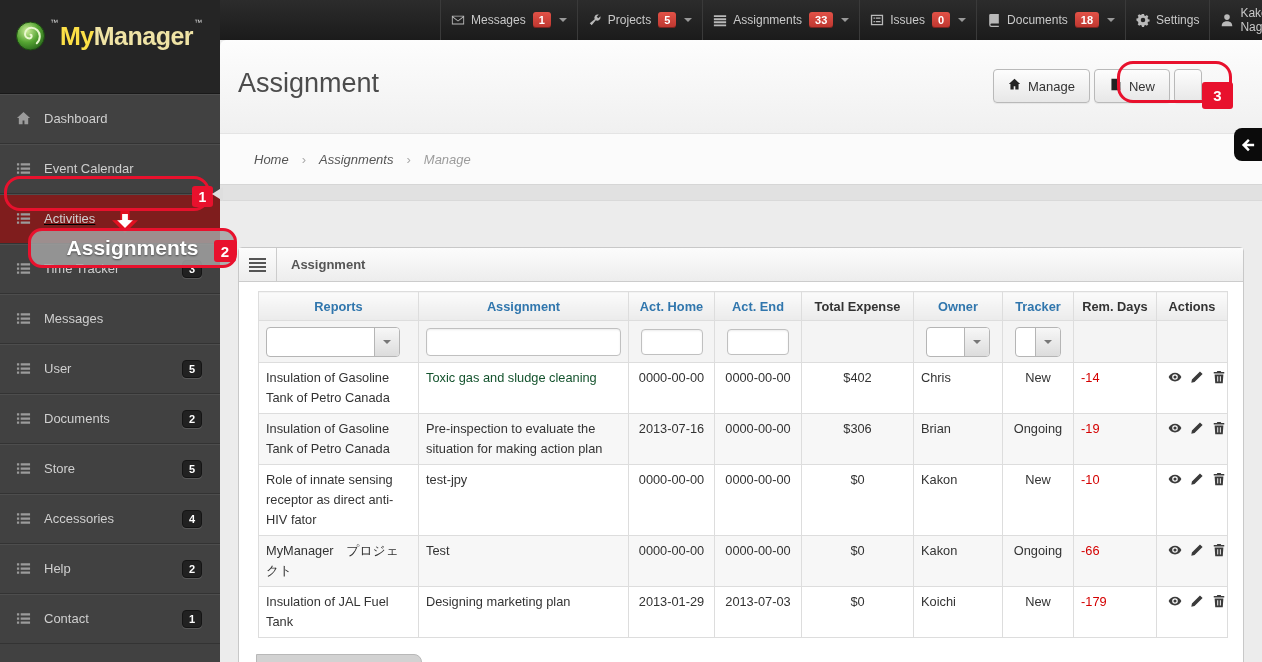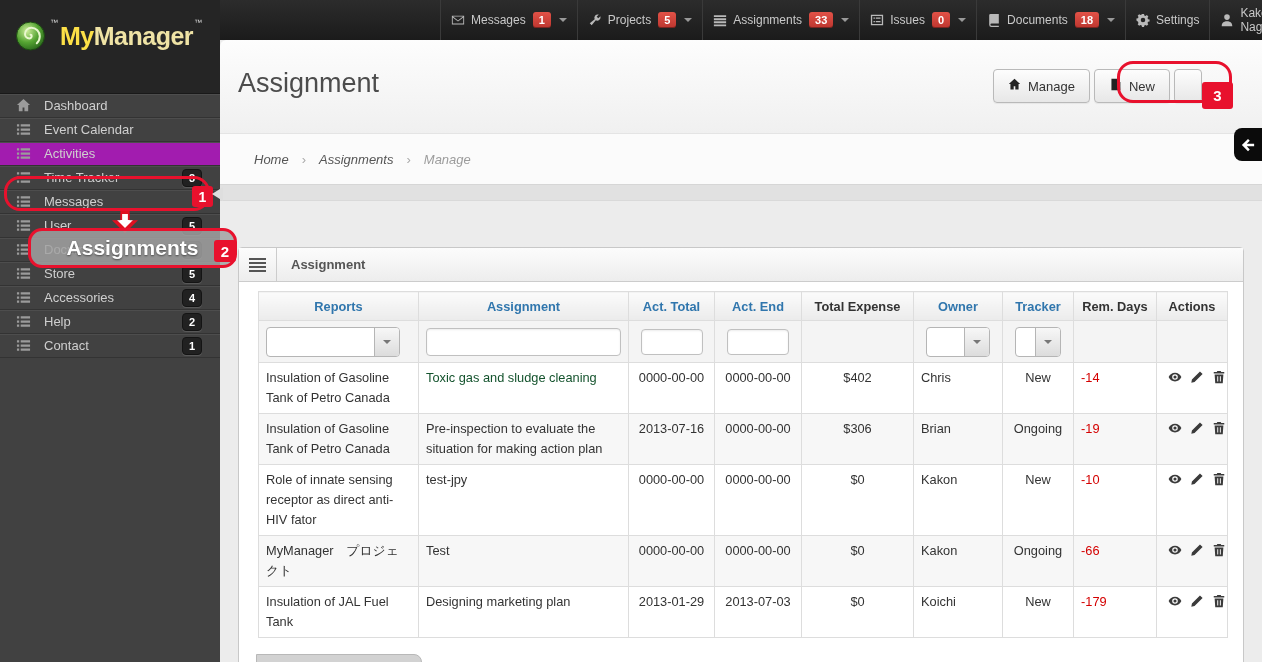--- a/index.html
+++ b/index.html
@@ -25,24 +25,24 @@
   
   .sidebar { position:absolute; left:0; top:0; width:220px; height:662px;
     background:#414141; z-index:3; }
   .side-head { height:94px; background:#252525; border-bottom:1px solid #191919; position:relative; }
   .logo { position:absolute; left:13px; top:18px; display:flex; align-items:flex-start; }
   .logo svg.snail { width:36px; height:36px; }
   .tm { color:#d8d8d8; font-size:8px; line-height:8px; margin:1px 2px 0 1px; }
   .logo-text { font-size:25px; font-weight:bold; letter-spacing:-.5px; line-height:36px; }
   .logo-my { color:#fde047; } .logo-manager { color:#efe3a5; }
   .side-menu { list-style:none; }
-  .side-item { position:relative; height:24px; display:flex; align-items:center;
+  .side-item { position:relative; height:50px; display:flex; align-items:center;
     padding-left:16px; border-bottom:1px solid #333;
     box-shadow:inset 0 1px 0 #4d4d4d; cursor:pointer; }
-  .side-item.active { background:#a21caf; }
+  .side-item.active { background:#7f1d1d;text-decoration:underline; }
   .sicon { width:15px; height:15px; margin-right:13px; display:inline-flex; }
   .sicon svg { width:15px; height:15px; fill:#9b9b9b; }
   .slabel { color:#cfcfcf; font-size:13px; }
   .sbadge { position:absolute; right:18px; top:50%; transform:translateY(-50%);
     background:#212121; border:1px solid #141414; color:#fff; font-weight:bold;
     font-size:11px; padding:2px 6px; border-radius:4px;
     box-shadow:0 1px 0 rgba(255,255,255,.12); }
   
   .main { position:absolute; left:220px; top:40px; width:1042px; height:622px;
     background:#ececec; border-top-left-radius:6px; overflow:hidden; z-index:1; }
@@ -374,21 +374,21 @@
             <col style="width: 112px;">
             <col style="width: 89px;">
             <col style="width: 71px;">
             <col style="width: 83px;">
             <col style="width: 71px;">
           </colgroup>
         <thead>
           <tr id="head-row">
               <th class="sortable">Reports</th>
               <th class="sortable">Assignment</th>
-              <th class="sortable">Act. Total</th>
+              <th class="sortable">Act. Home</th>
               <th class="sortable">Act. End</th>
               <th>Total Expense</th>
               <th class="sortable">Owner</th>
               <th class="sortable">Tracker</th>
               <th>Rem. Days</th>
               <th>Actions</th>
             </tr>
           <tr id="filter-row" class="filter-row">
               <td><div class="sel" style="width: 134px;">
                   <span class="sval"></span>

